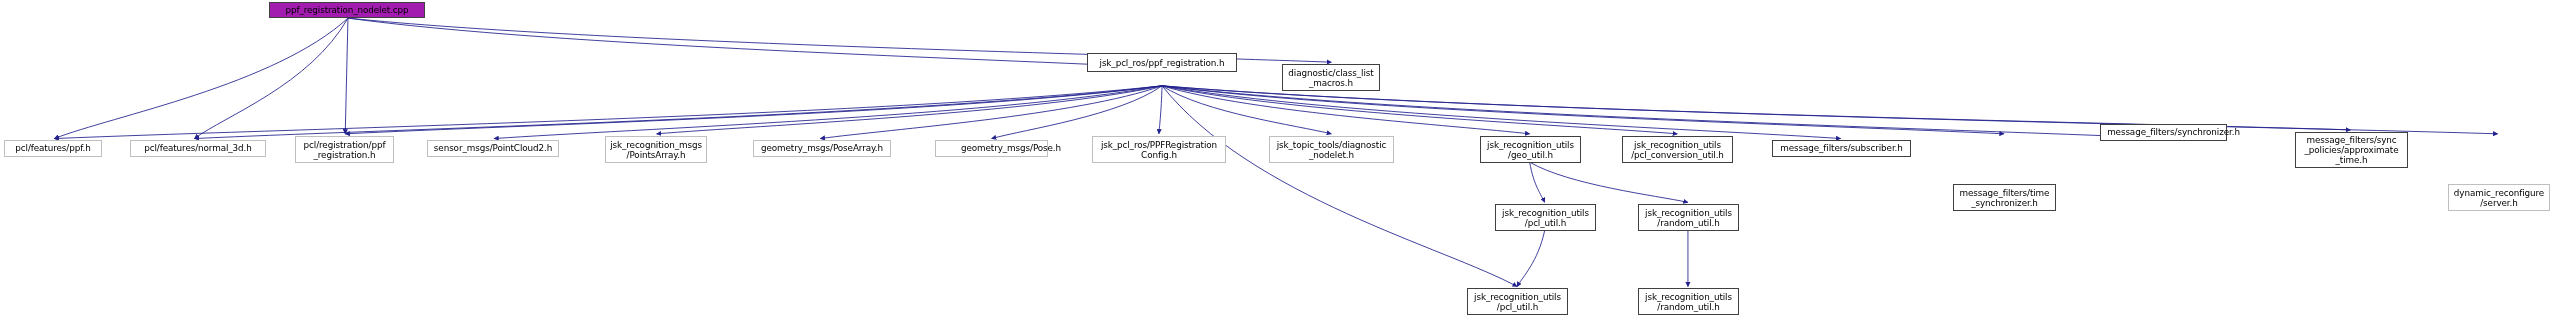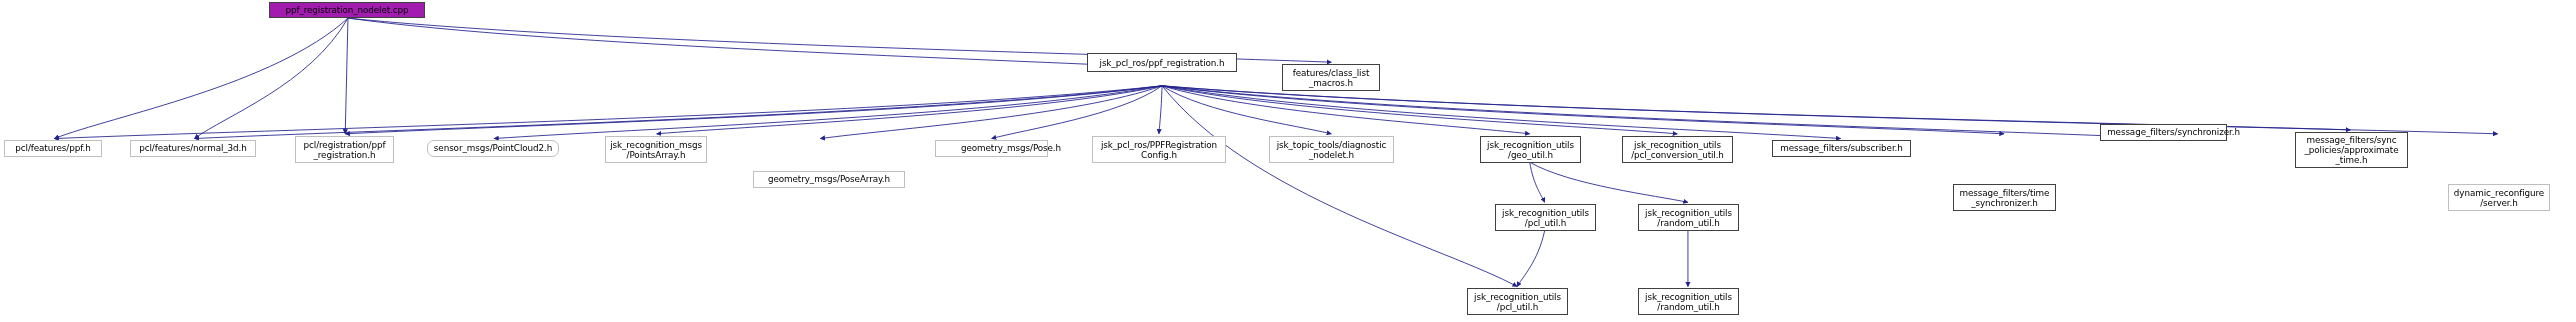--- a/index.html
+++ b/index.html
@@ -79,30 +79,30 @@
       <path d="M 1474 109 C 1851.375 140.9, 2681.6000000000004 155.4, 2983.5 165" fill="none" stroke="#23238e" stroke-width="1.1" marker-end="url(#arrow)"></path>
       <path d="M 1474 109 C 1898.125 143.65, 2831.2 159.4, 3170.5 170" fill="none" stroke="#23238e" stroke-width="1.1" marker-end="url(#arrow)"></path>
       <path d="M 1474 109 C 1586.75 250.35000000000002, 1834.8 314.6, 1925 364" fill="none" stroke="#23238e" stroke-width="1.1" marker-end="url(#arrow)"></path>
       <path d="M 1941 206 C 1945.75 235.15, 1956.2 248.4, 1960 257" fill="none" stroke="#23238e" stroke-width="1.1" marker-end="url(#arrow)"></path>
       <path d="M 1941 206 C 1991.25 235.15, 2101.8 248.4, 2142 257" fill="none" stroke="#23238e" stroke-width="1.1" marker-end="url(#arrow)"></path>
       <path d="M 1960 293 C 1951.25 333.15, 1932 351.4, 1925 364" fill="none" stroke="#23238e" stroke-width="1.1" marker-end="url(#arrow)"></path>
       <path d="M 2142 293 L 2142 364" fill="none" stroke="#23238e" stroke-width="1.1" marker-end="url(#arrow)"></path>
     </svg>
 <div class="node root" style="left: 269px; top: 1.6px; width: 156px; height: 16.6px;">ppf_registration_nodelet.cpp</div>
     <div class="node bold" style="left: 1087px; top: 53px; width: 150px; height: 19px;">jsk_pcl_ros/ppf_registration.h</div>
-    <div class="node bold" style="left: 1282px; top: 64px; width: 98px; height: 27px;">features/class_list
+    <div class="node bold" style="left: 1282px; top: 64px; width: 98px; height: 27px;">diagnostic/class_list
 _macros.h</div>
     <div class="node" style="left: 4px; top: 140px; width: 98px; height: 16.6px;">pcl/features/ppf.h</div>
-    <div class="node" style="left: 130px; top: 140px; width: 126px; height: 16.6px;">pcl/features/normal_3d.h</div>
+    <div class="node" style="left: 130px; top: 140px; width: 136px; height: 16.6px;">pcl/features/normal_3d.h</div>
     <div class="node" style="left: 295px; top: 136px; width: 99px; height: 27px;">pcl/registration/ppf
 _registration.h</div>
-    <div class="node" style="left: 427px; top: 140px; width: 132px; height: 16.6px; border-radius: 7px;">sensor_msgs/PointCloud2.h</div>
+    <div class="node" style="left: 427px; top: 140px; width: 132px; height: 16.6px;">sensor_msgs/PointCloud2.h</div>
     <div class="node" style="left: 605px; top: 136px; width: 102px; height: 27px;">jsk_recognition_msgs
 /PointsArray.h</div>
-    <div class="node" style="left: 753px; top: 140px; width: 152px; height: 16.6px; margin-top: 31px;">geometry_msgs/PoseArray.h</div>
+    <div class="node" style="left: 753px; top: 140px; width: 138px; height: 16.6px;">geometry_msgs/PoseArray.h</div>
     <div class="node" style="left: 935px; top: 140px; width: 113px; height: 16.6px; padding-left: 39px;">geometry_msgs/Pose.h</div>
     <div class="node" style="left: 1269px; top: 136px; width: 125px; height: 27px;">jsk_topic_tools/diagnostic
 _nodelet.h</div>
     <div class="node" style="left: 1092px; top: 136px; width: 134px; height: 27px;">jsk_pcl_ros/PPFRegistration
 Config.h</div>
     <div class="node bold" style="left: 1480px; top: 136px; width: 101px; height: 27px;">jsk_recognition_utils
 /geo_util.h</div>
     <div class="node bold" style="left: 1622px; top: 136px; width: 111px; height: 27px;">jsk_recognition_utils
 /pcl_conversion_util.h</div>
     <div class="node bold" style="left: 1772px; top: 140px; width: 139px; height: 16.6px;">message_filters/subscriber.h</div>

